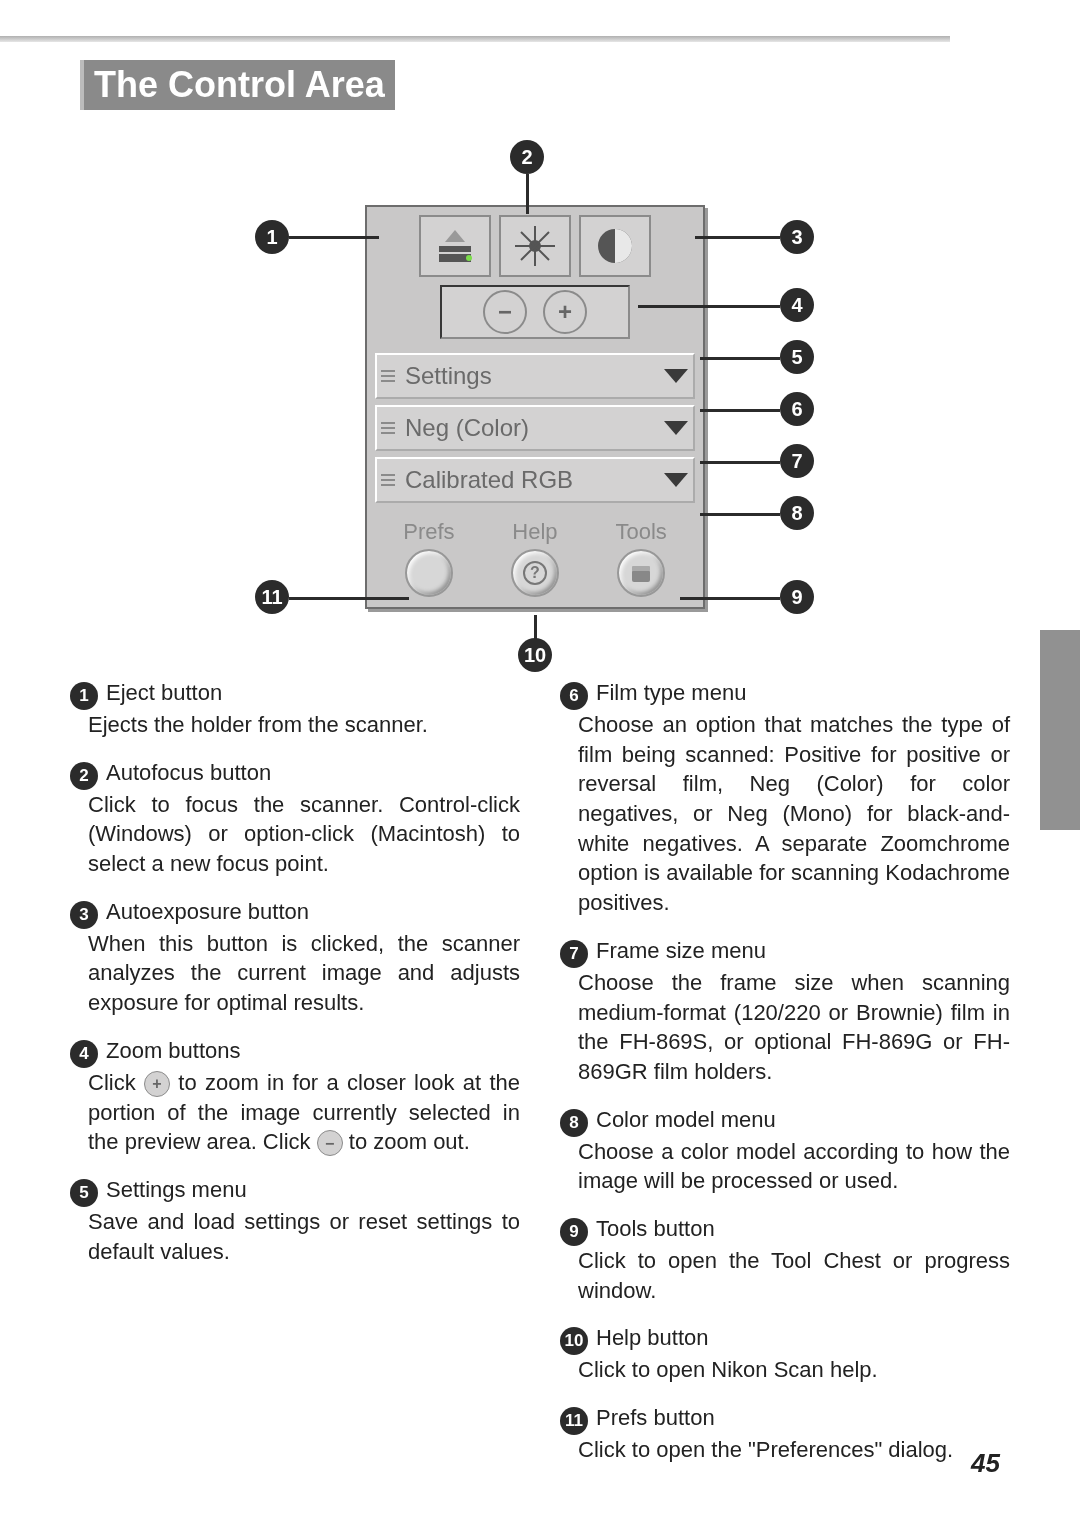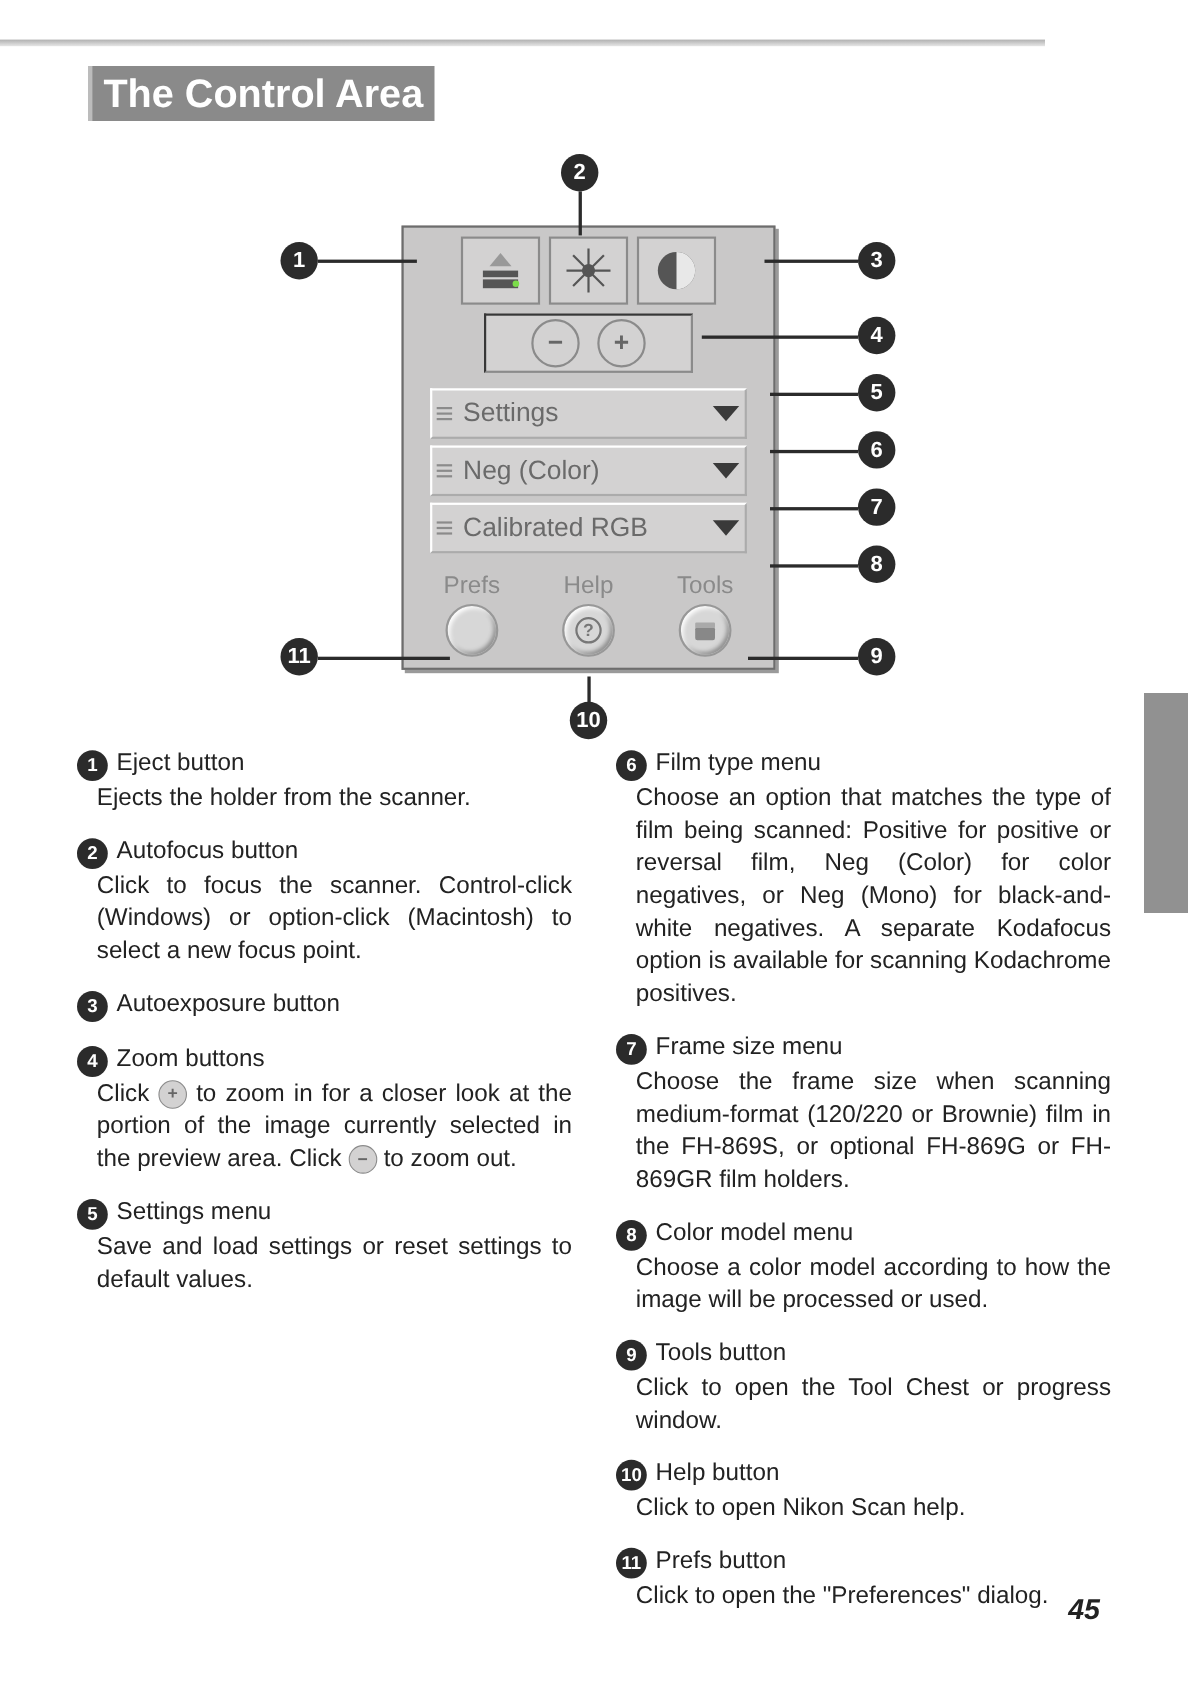--- a/index.html
+++ b/index.html
@@ -9,21 +9,21 @@
   .topbar { position: absolute; left: 0; top: 36px; right: 130px; height: 6px; background: linear-gradient(to bottom, #b0b0b0, #e6e6e6); }
   .title-box { display: inline-block; background: #8a8a8a; color: #fff; font-weight: 700; font-size: 36px; padding: 4px 10px; border-left: 4px solid #bcbcbc; margin-left: 10px; }
   .diagram { position: relative; width: 700px; height: 500px; margin: 30px auto 40px auto; }
   .panel { position: absolute; left: 175px; top: 65px; width: 340px; background: #c9c8c8; border: 2px solid #6d6d6d; box-shadow: 3px 3px 0 #9a9a9a; }
   .panel-inner { padding: 6px 8px 10px 8px; }
   .icon-row { display: flex; justify-content: center; gap: 8px; padding: 2px 0 8px 0; }
   .icon-btn { width: 72px; height: 62px; background: #d3d2d2; border: 2px solid #8b8b8b; display: flex; align-items: center; justify-content: center; }
   .icon-btn svg { width: 44px; height: 44px; }
   .zoom-row { display: flex; justify-content: center; gap: 16px; border: 2px inset #8b8b8b; background: #d3d2d2; width: 190px; height: 54px; margin: 0 auto 14px auto; align-items: center; }
   .zoom-btn { width: 44px; height: 44px; border-radius: 50%; background: #d3d2d2; border: 2px solid #8b8b8b; display: flex; align-items: center; justify-content: center; font-size: 24px; color: #666; font-weight: 700; }
-  .dd { display: flex; align-items: center; background: #d3d2d2; border: 2px outset #fff; height: 46px; margin: 6px 16px; justify-content: flex-end; }
+  .dd { display: flex; align-items: center; background: #d3d2d2; border: 2px outset #fff; height: 46px; margin: 6px 0; justify-content: flex-end; }
   .dd-handle { width: 22px; height: 100%; display: flex; flex-direction: column; justify-content: center; gap: 3px; padding-left: 4px; }
   .dd-handle span { height: 2px; background: #8b8b8b; width: 14px; }
   .dd-label { flex: 1; padding-left: 6px; font-size: 24px; color: #6a6a6a; font-family: Arial, sans-serif; }
   .dd-arrow { width: 34px; height: 100%; display: flex; align-items: center; justify-content: center; }
   .dd-arrow span { width: 0; height: 0; border-left: 12px solid transparent; border-right: 12px solid transparent; border-top: 14px solid #3a3a3a; }
   .bottom-row { display: flex; justify-content: space-around; align-items: flex-end; padding-top: 10px; }
   .bot-col { display: flex; flex-direction: column; align-items: center; gap: 4px; }
   .bot-label { font-size: 22px; color: #8a8a8a; }
   .bot-btn { width: 48px; height: 48px; border-radius: 50%; background: #d7d7d7; border: 2px solid #989898; box-shadow: inset 2px 2px 4px #fff, inset -2px -2px 4px #8a8a8a; display: flex; align-items: center; justify-content: center; }
 
@@ -197,20 +197,21 @@
             <div class="num">2</div>
             <div class="title">Autofocus button</div>
           </div>
           <div class="item-body">Click to focus the scanner.  Control-click (Windows) or option-click (Macintosh) to select a new focus point.</div>
         </div>
         <div class="item">
           <div class="item-head">
             <div class="num">3</div>
             <div class="title">Autoexposure button</div>
           </div>
+          <div class="item-body">When this button is clicked, the scanner analyzes the current image and adjusts exposure for optimal results.</div>
         </div>
         <div class="item">
           <div class="item-head">
             <div class="num">4</div>
             <div class="title">Zoom buttons</div>
           </div>
           <div class="item-body">Click <span class="inline-icon">+</span> to zoom in for a closer look at the portion of the image currently selected in the preview area.  Click <span class="inline-icon">−</span> to zoom out.</div>
         </div>
         <div class="item">
           <div class="item-head">
@@ -219,21 +220,21 @@
           </div>
           <div class="item-body">Save and load settings or reset settings to default values.</div>
         </div>
       </div>
     <div class="col" id="right-col">
         <div class="item">
           <div class="item-head">
             <div class="num">6</div>
             <div class="title">Film type menu</div>
           </div>
-          <div class="item-body">Choose an option that matches the type of film being scanned: <b>Positive</b> for positive or reversal film, <b>Neg (Color)</b> for color negatives, or <b>Neg (Mono)</b> for black-and-white negatives.  A separate <b>Koda­focus</b> option is available for scanning Kodachrome positives.</div>
+          <div class="item-body">Choose an option that matches the type of film being scanned: <b>Positive</b> for positive or reversal film, <b>Neg (Color)</b> for color negatives, or <b>Neg (Mono)</b> for black-and-white negatives.  A separate <b>Zoom­chrome</b> option is available for scanning Kodachrome positives.</div>
         </div>
         <div class="item">
           <div class="item-head">
             <div class="num">7</div>
             <div class="title">Frame size menu</div>
           </div>
           <div class="item-body">Choose the frame size when scanning medium-format (120/220 or Brownie) film in the FH-869S, or optional FH-869G or FH-869GR film holders.</div>
         </div>
         <div class="item">
           <div class="item-head">

